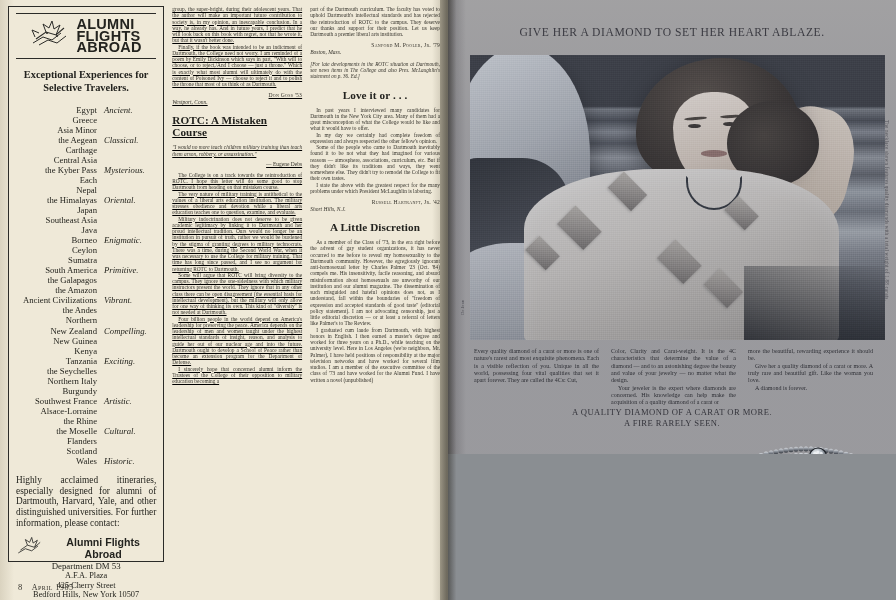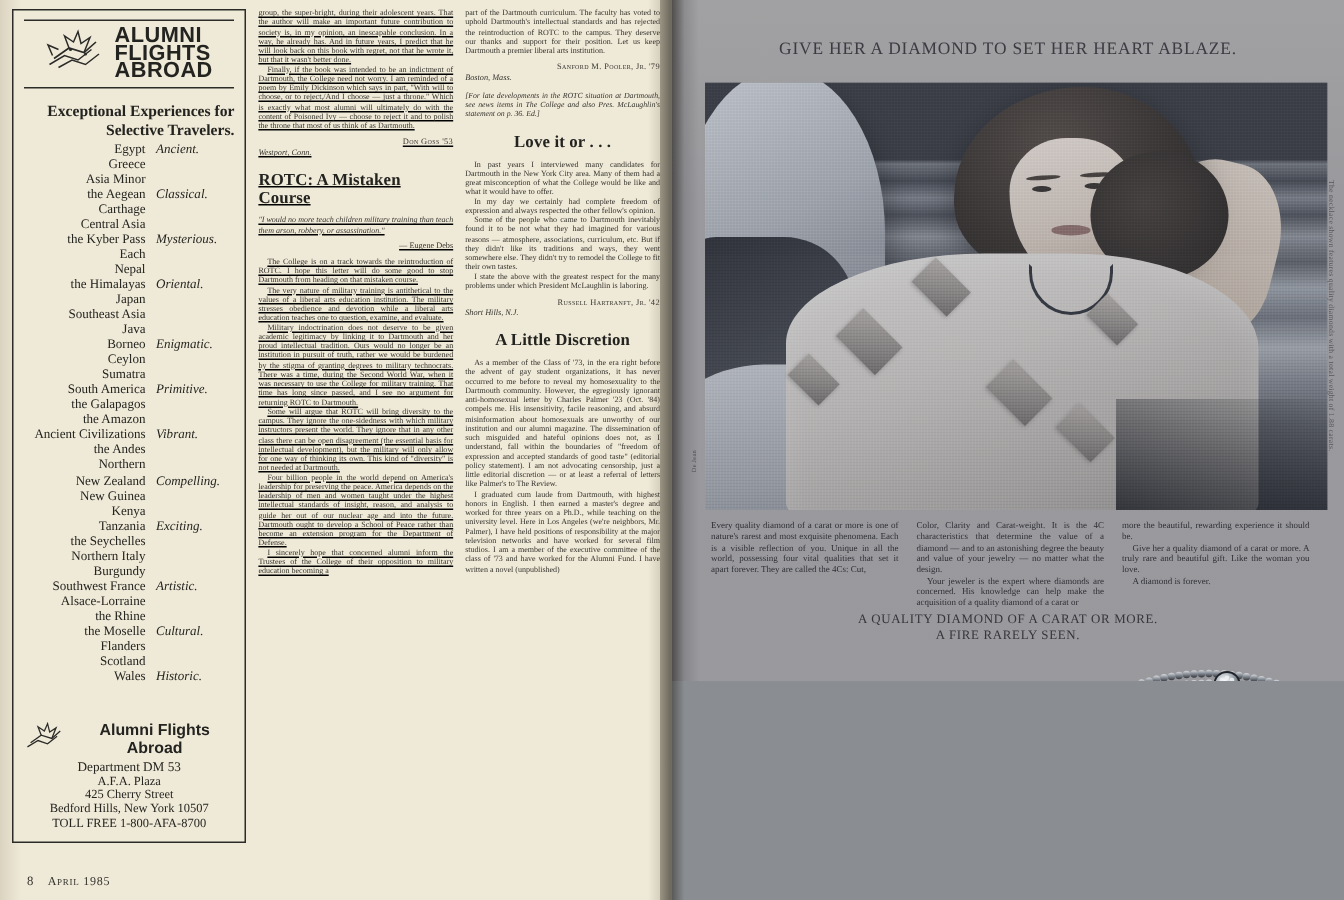--- a/index.html
+++ b/index.html
@@ -65,26 +65,27 @@
     font-family: "Liberation Sans", sans-serif;
     font-weight: bold;
     font-size: 14.5px;
     line-height: 11.5px;
     letter-spacing: .3px;
     color: #23231f;
     text-align: left;
   }
   .afa-title span { display:block; }
   .afa-sub {
-    text-align: right;
+    text-align: center;
     font-family: "Liberation Serif", serif;
     font-weight: bold;
     font-size: 10.4px;
     line-height: 13px;
     color: #23231f;
+    margin-bottom: 11px;
   }
   .dest-list {
     font-size: 8.7px;
     line-height: 10.05px;
     color: #25251f;
     margin: 0 0 9px 0;
     flex: none;
   }
   .dest-row { display: flex; align-items: baseline; }
   .dest-name {
@@ -554,20 +555,21 @@
               <div class="dest-row">
                 <div class="dest-name">Scotland</div>
                 <div class="dest-cat"></div>
               </div>
               <div class="dest-row">
                 <div class="dest-name">Wales</div>
                 <div class="dest-cat">Historic.</div>
               </div>
             </div>
 
+          <div class="afa-blurb">Highly acclaimed itineraries, especially designed for alumni of Dartmouth, Harvard, Yale, and other distinguished universities. For further information, please contact:</div>
 
           <div class="afa-contact">
             <div class="afa-contact-top">
               <div class="afa-mark" style="width:30px;height:24px">
                 <svg width="30" height="24" viewBox="0 0 42 34">
                   <g fill="none" stroke="#2b2b28" stroke-width="1.2">
                     <path d="M6 20 L16 13 L26 16 L34 9"></path>
                     <path d="M3 24 L13 18 L22 21 L31 14"></path>
                     <path d="M16 13 L13 5 L19 9 L22 2 L24 10 L30 6 L26 16"></path>
                   </g>

